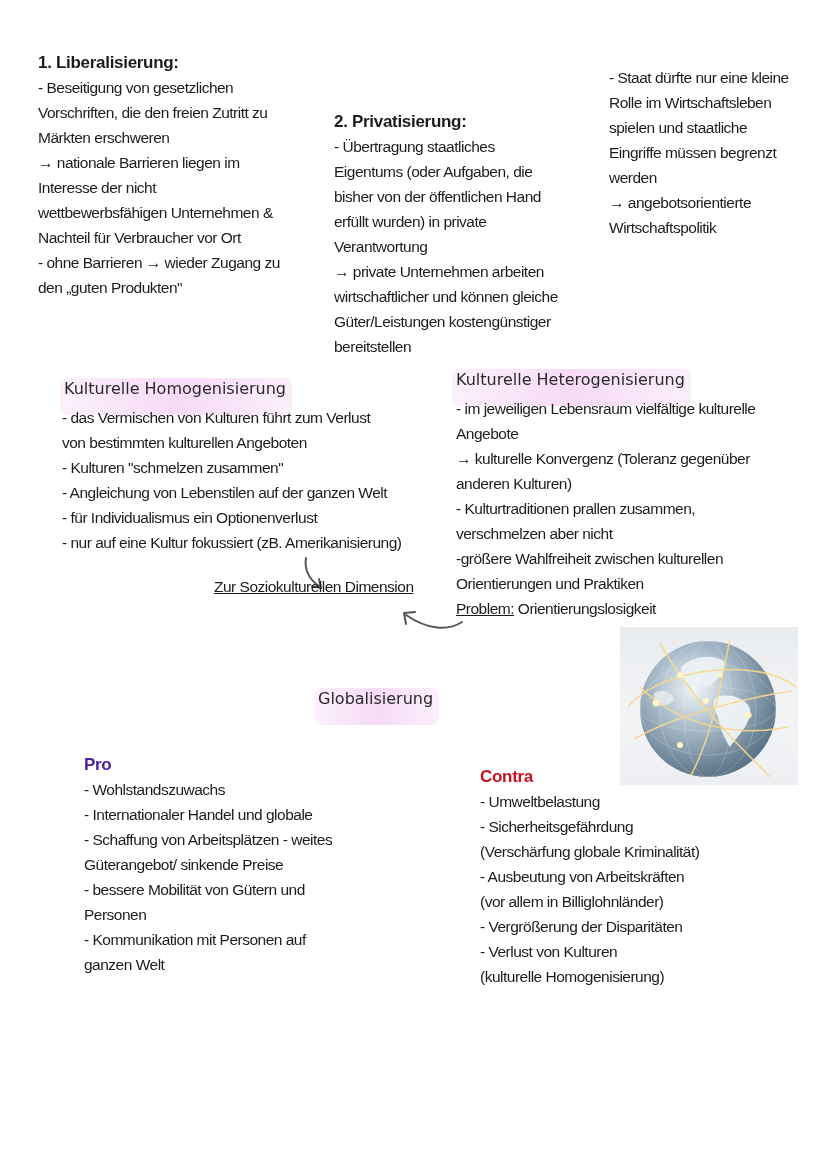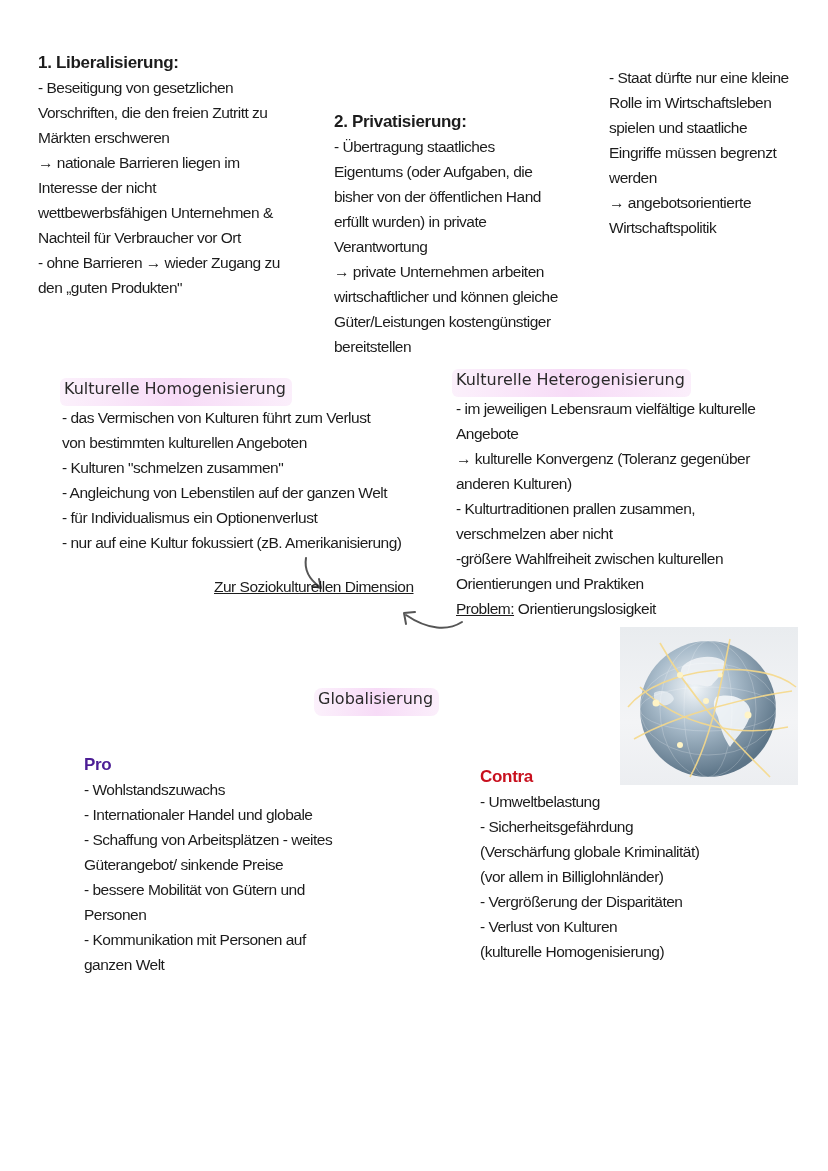--- a/index.html
+++ b/index.html
@@ -34,21 +34,21 @@
       white-space: nowrap;
       letter-spacing: -0.3px;
       line-height: 25px;
     }
     .hl-title {
       position: absolute;
       font-family: "DejaVu Sans", sans-serif;
       font-size: 16px;
       color: #2a2a2a;
       background: linear-gradient(90deg, rgba(245,214,245,0.35), rgba(244,207,244,0.75) 50%, rgba(245,214,245,0.4));
-      padding: 1px 6px 7px 4px;
+      padding: 1px 6px 16px 4px;
       border-radius: 6px;
       white-space: nowrap;
       line-height: 20px;
     }
     .underline {
       text-decoration: underline;
       margin-top: 45px;
     }
     .pro-title { color: #4c1d95; }
     .contra-title { color: #c8101e; }
@@ -187,17 +187,18 @@
   <span class="line">Personen</span>
   <span class="line">- Kommunikation mit Personen auf</span>
   <span class="line">ganzen Welt</span>
 </div>
 
 <div class="block" style="left:480px; top:764px;">
   <span class="heading-bold contra-title">Contra</span>
   <span class="line">- Umweltbelastung</span>
   <span class="line">- Sicherheitsgefährdung</span>
   <span class="line">(Verschärfung globale Kriminalität)</span>
+  <span class="line">- Ausbeutung von Arbeitskräften</span>
   <span class="line">(vor allem in Billiglohnländer)</span>
   <span class="line">- Vergrößerung der Disparitäten</span>
   <span class="line">- Verlust von Kulturen</span>
   <span class="line">(kulturelle Homogenisierung)</span>
 </div>
 
 </body></html>

